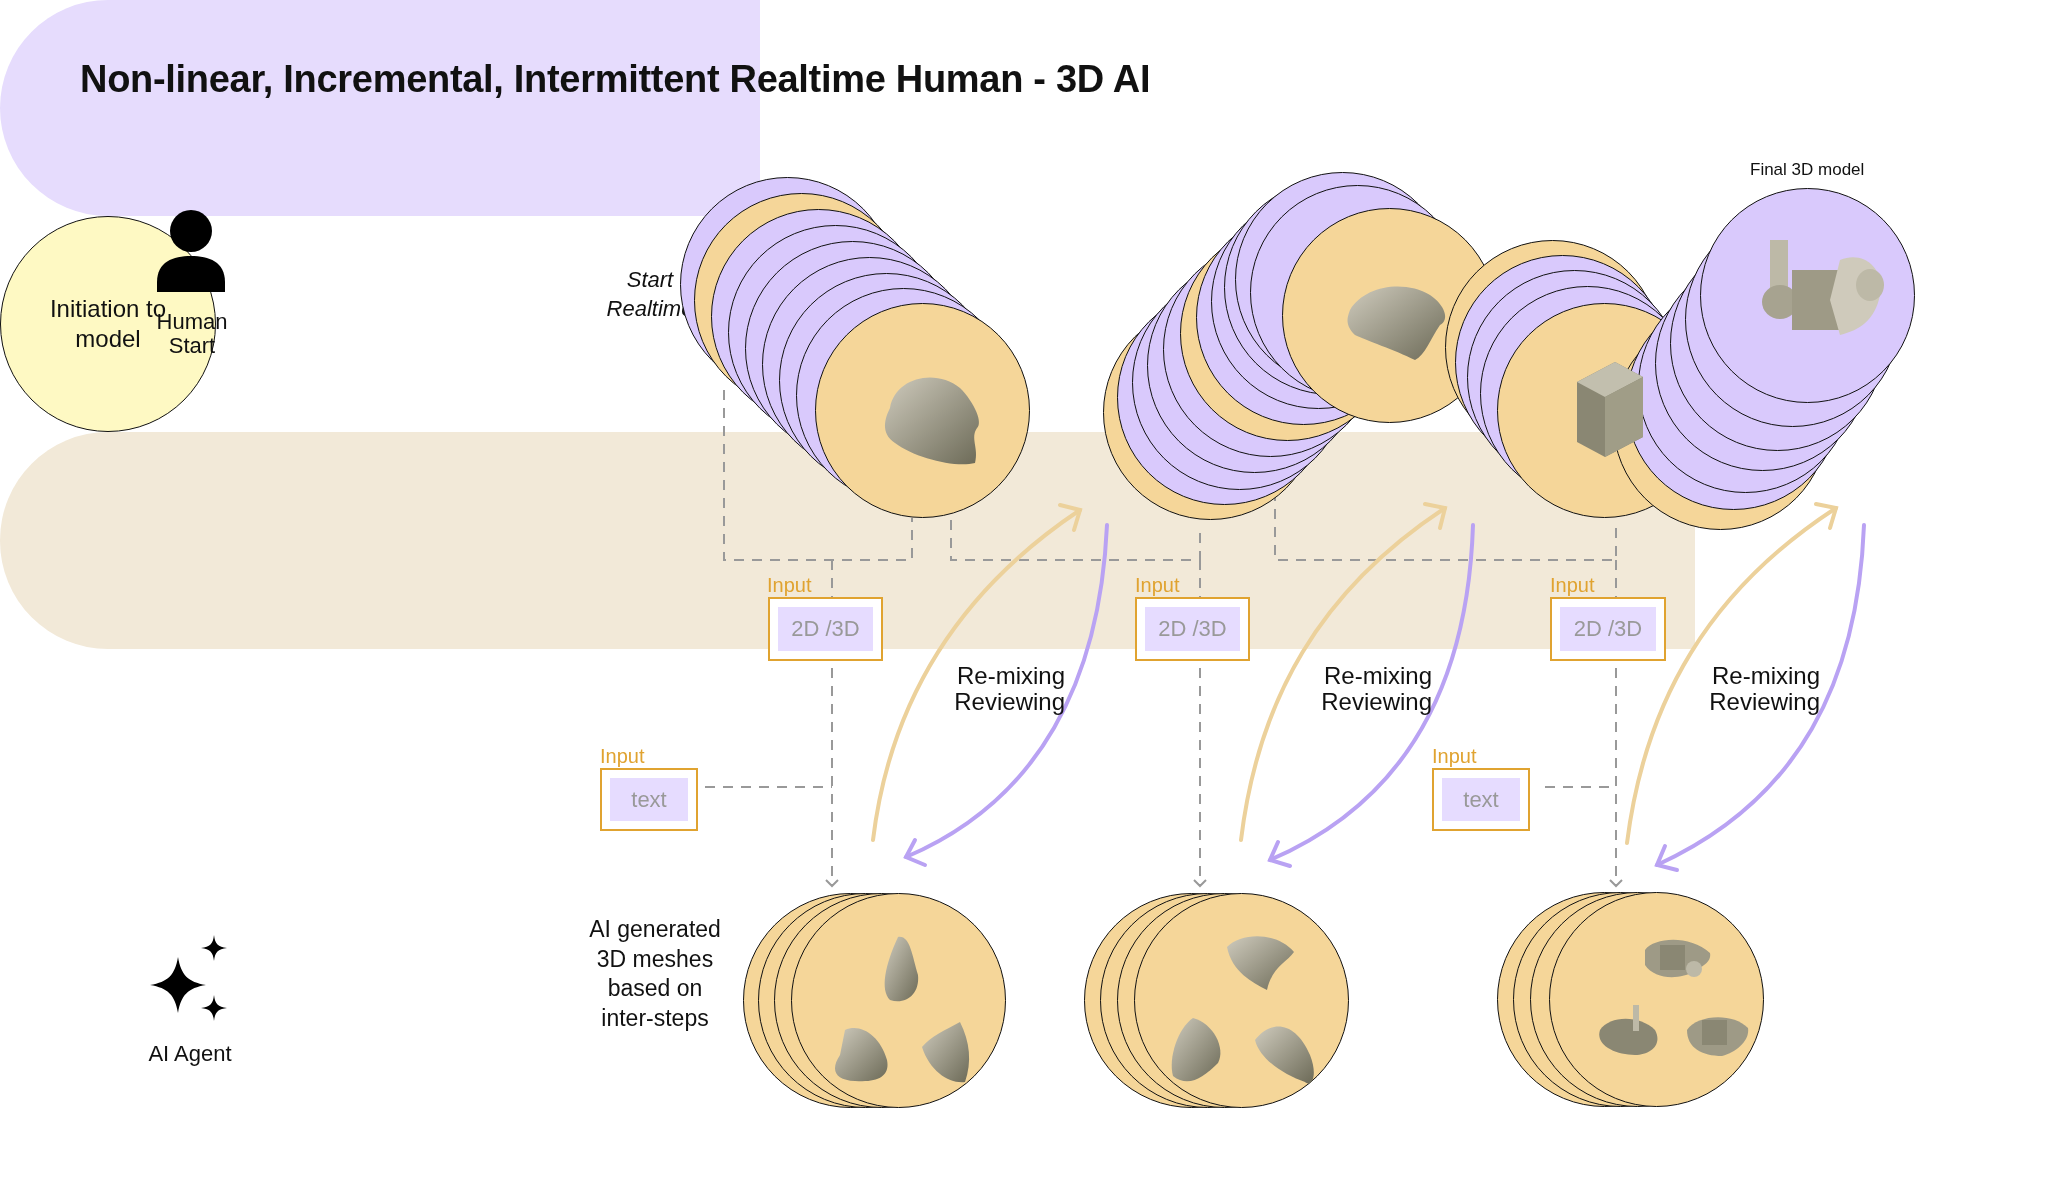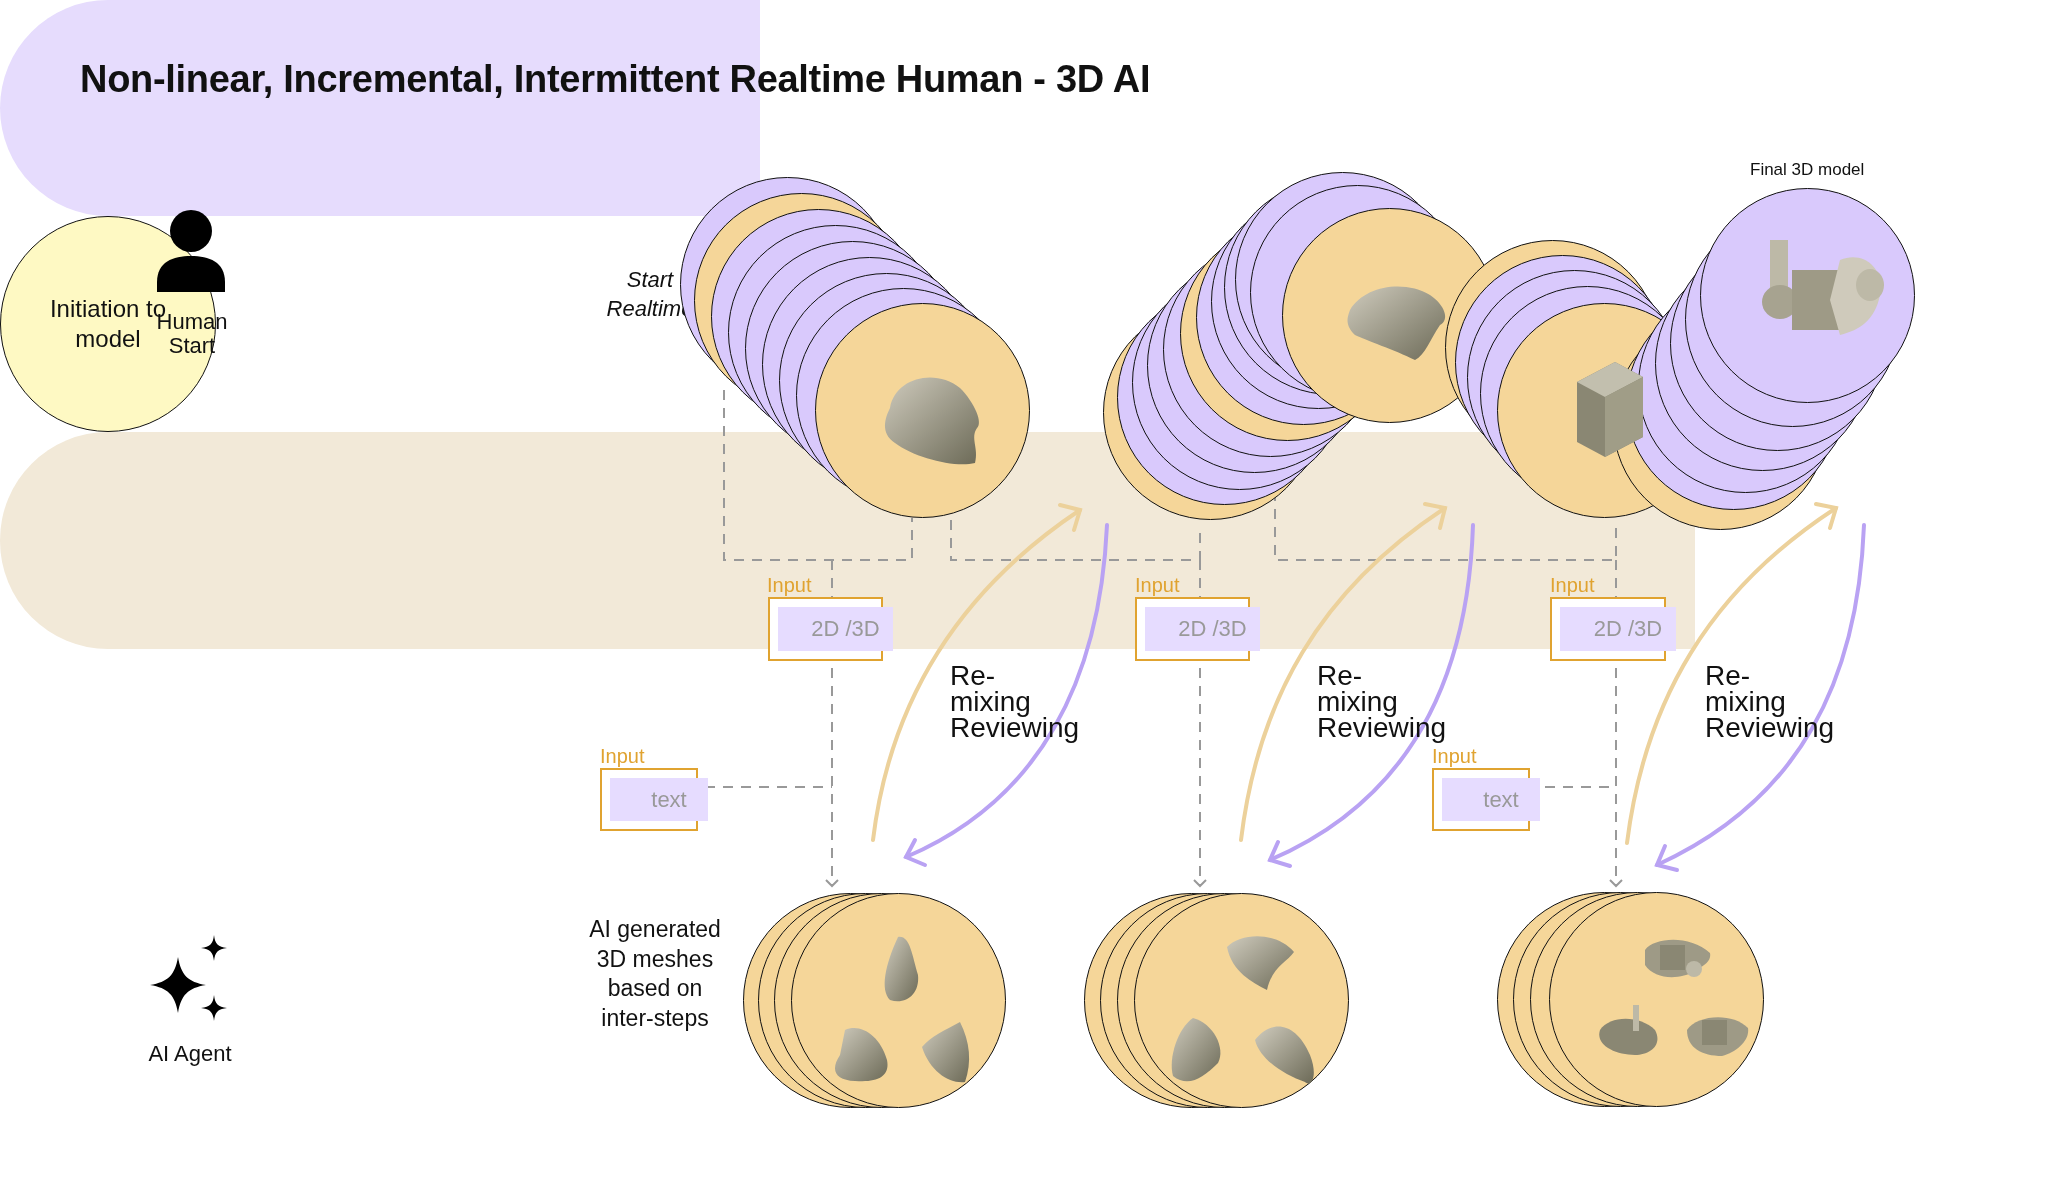--- a/index.html
+++ b/index.html
@@ -11,22 +11,22 @@
   #ai-band { left:70px; top:890px; width:1695px; height:217px; background:#f2e9d8; border-radius:108px 0 0 108px; }
   .circle { position:absolute; width:215px; height:215px; border-radius:50%; border:1.4px solid #111; box-sizing:border-box; }
   .lav { background:#d9c9fc; }
   .gold { background:#f5d699; }
   #init-circle { left:348px; top:177px; width:216px; height:216px; border-radius:50%; background:#fef9c3; border:1.4px solid #111; box-sizing:border-box;
                  display:flex; align-items:center; justify-content:center; text-align:center; font-size:24px; line-height:30px; }
   .label-center { text-align:center; font-size:22px; line-height:24px; }
   .italic { font-style:italic; }
   .input-label { font-size:20px; color:#e0a330; }
   .input-box { position:absolute; border:2.5px solid #e0a330; background:#fff; box-sizing:border-box; padding:8px; }
-  .input-inner { width:100%; height:100%; background:#e6dcff; color:#999; font-size:22px; display:flex; align-items:center; justify-content:center;padding-left:20px; }
-  .arrow-text { font-size:28px; line-height:26px; text-align:left; }
+  .input-inner { width:100%; height:100%; background:#e6dcff; color:#999; font-size:22px; display:flex; align-items:center; justify-content:center; }
+  .arrow-text { font-size:24px; line-height:26px; text-align:right; }
   svg#lines { position:absolute; left:0; top:0; }
   .mesh { position:absolute; }
 </style>
 </head>
 <body>
 
 <div id="title" class="abs">Non-linear, Incremental, Intermittent Realtime Human - 3D AI</div>
 
 <div id="human-band"></div>
 <div class="abs" style="left:155px;top:210px;width:72px;height:82px;">

